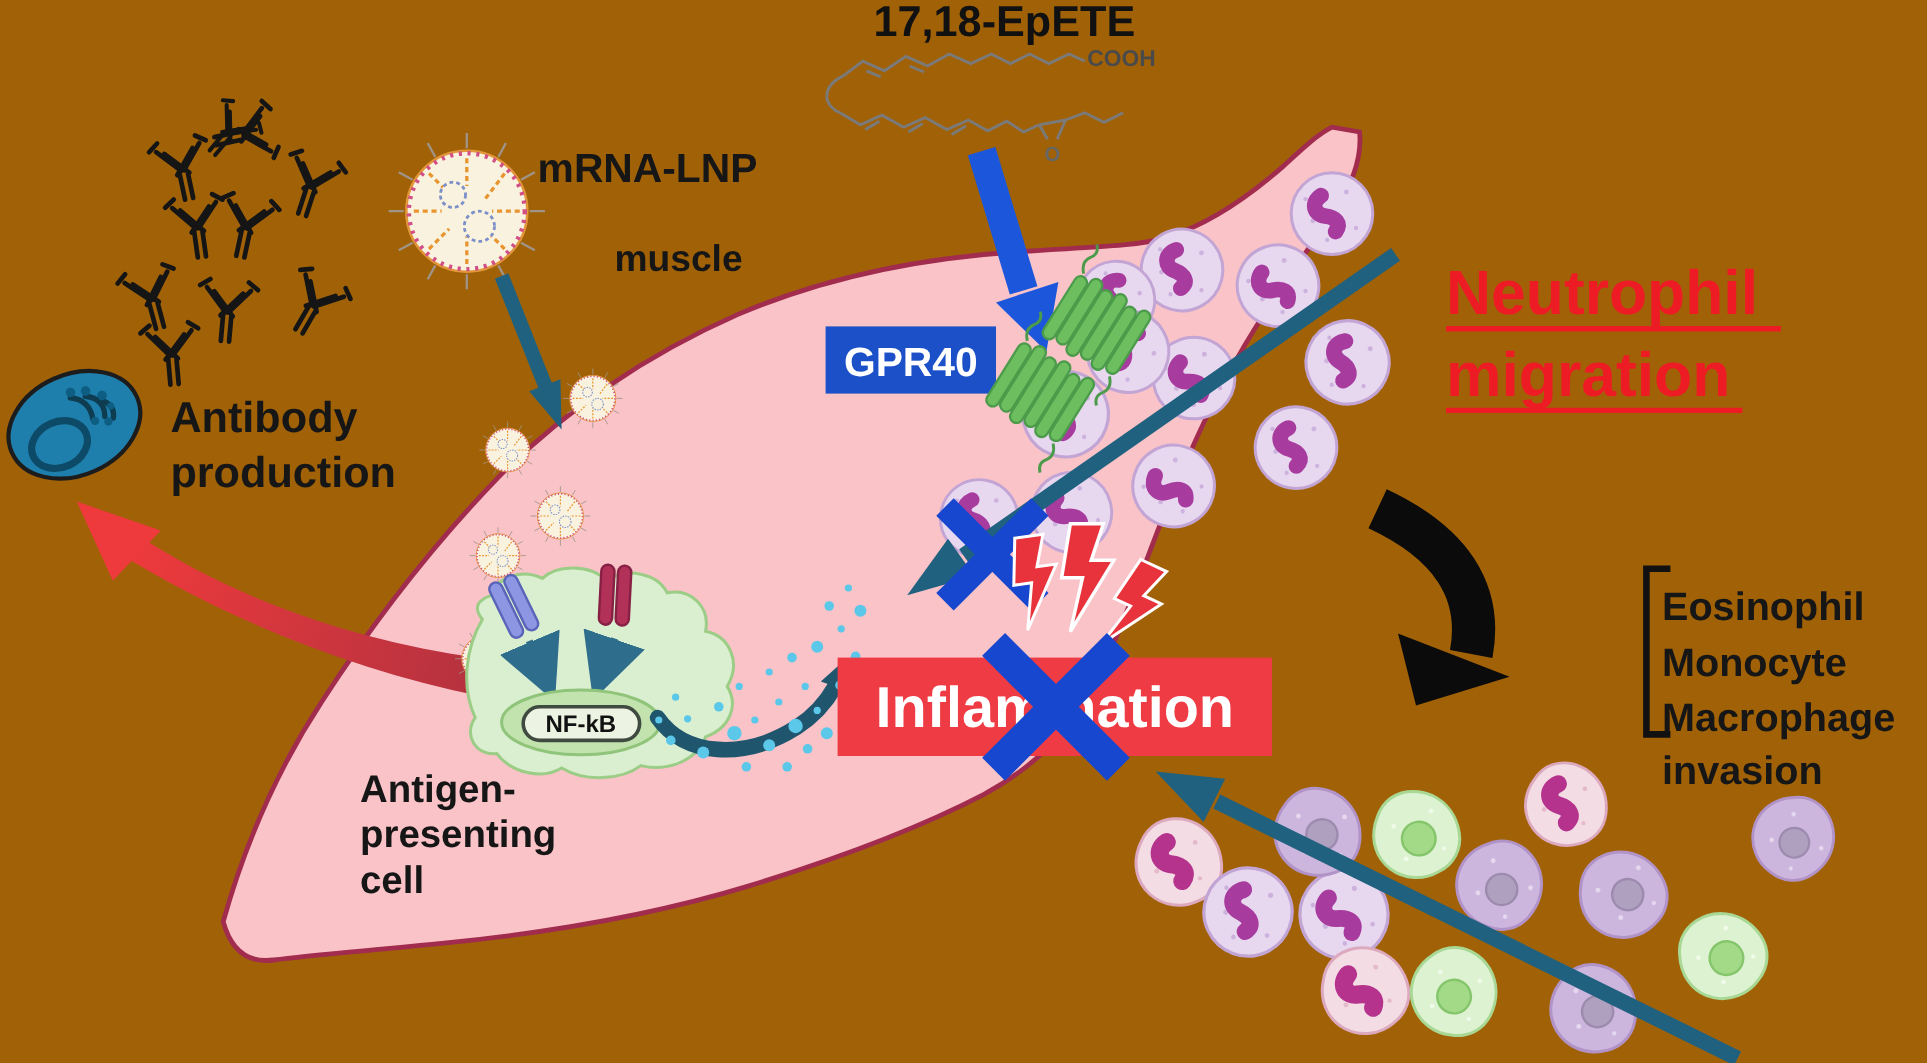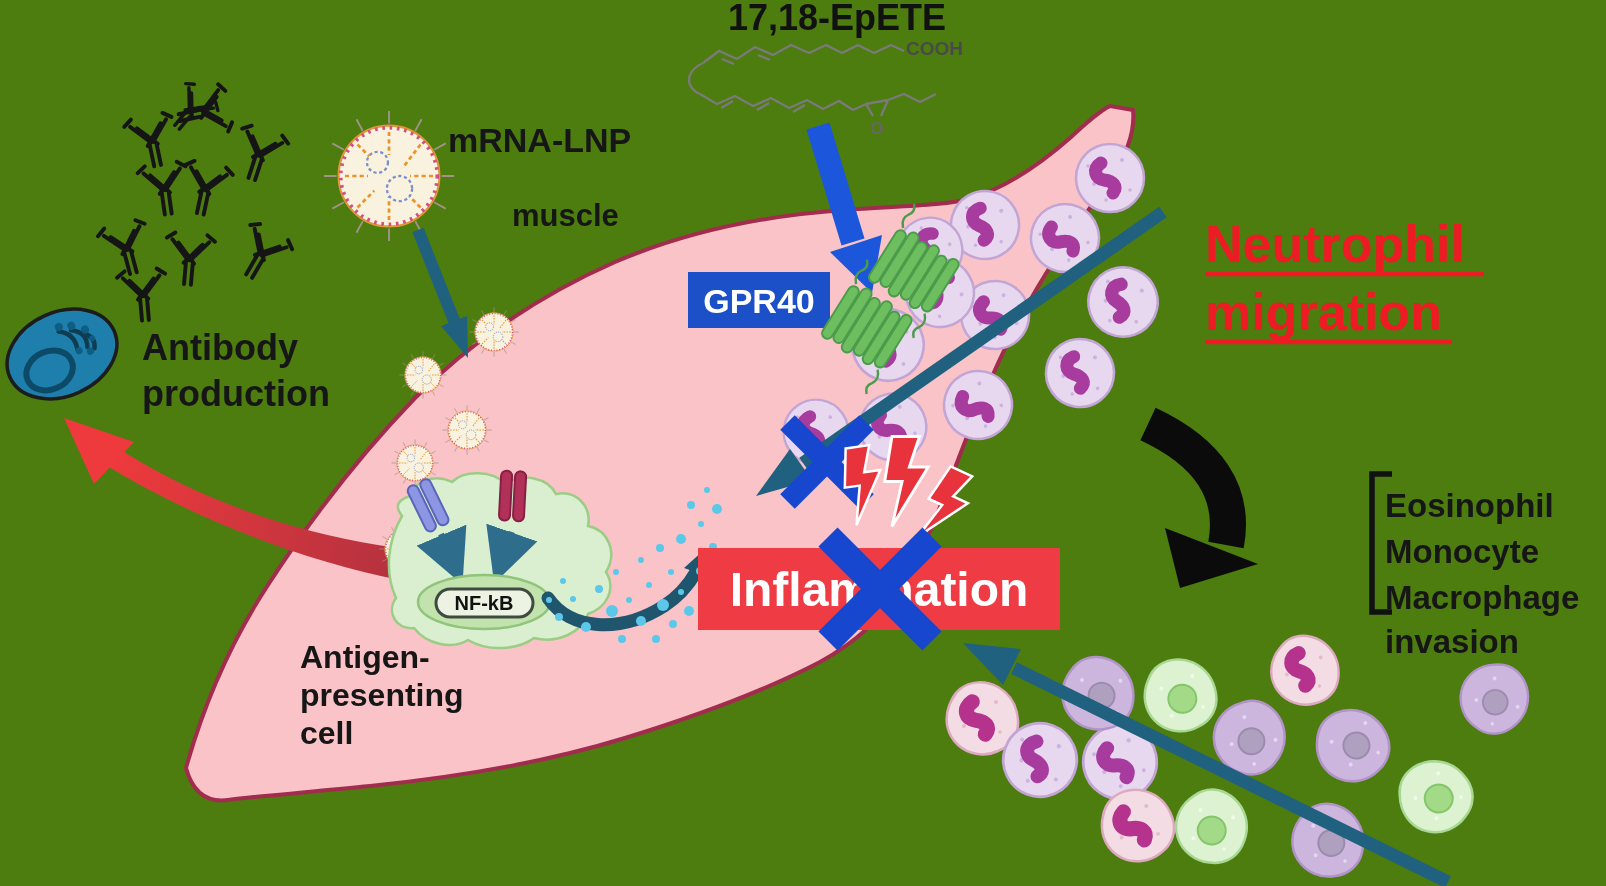--- a/index.html
+++ b/index.html
@@ -1,16 +1,16 @@
 <!DOCTYPE html>
 <html><head>
 <meta charset="utf-8">
 <style>
   html,body{margin:0;padding:0;background:#fff;}
-  .canvas{position:relative;width:1606px;height:886px;background:#4d7c0f;overflow:hidden;
+  .canvas{position:relative;width:1606px;height:886px;background:#a16207;overflow:hidden;
           font-family:"Liberation Sans", sans-serif;text-align:center;}
   svg text{font-family:"Liberation Sans", sans-serif;}
 </style>
 </head>
 <body>
 
 <div class="canvas">
 <svg width="1606" height="886" viewBox="0 0 1606 886">
 <defs>
 

